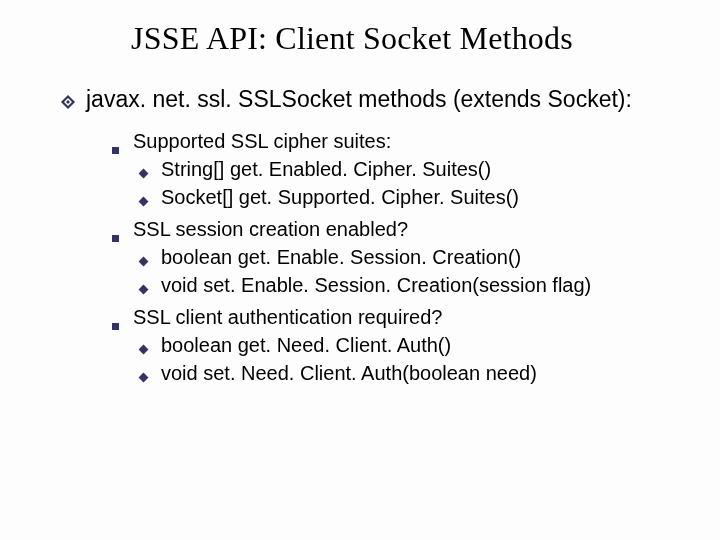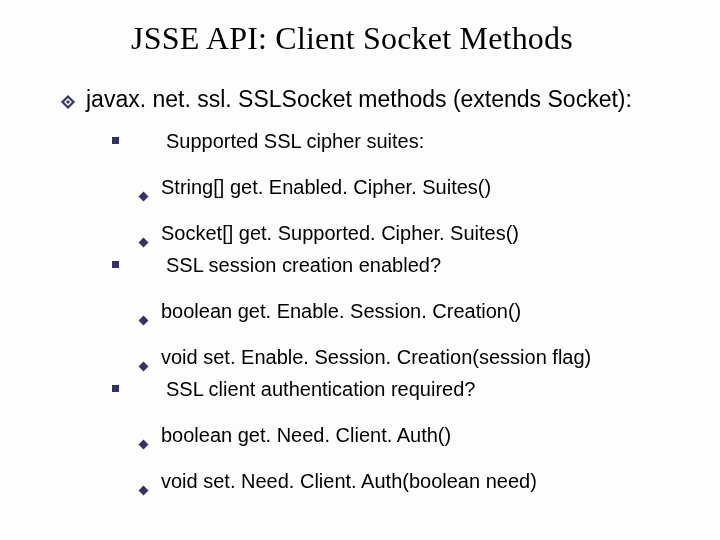--- a/index.html
+++ b/index.html
@@ -42,40 +42,39 @@
     margin-top: 6px;
   }
   .level1 .text { flex: 1 1 auto; }
   .level2-block {
     padding-left: 52px;
     font-size: 20px;
     line-height: 1.3;
   }
   .l2 {
     display: flex;
-    align-items: flex-start;
+    align-items: flex-end;
     margin-top: 6px;
-    gap: 33px;
   }
   .l2 .sq {
     flex: 0 0 auto;
     width: 7px;
     height: 7px;
     background: #333366;
     margin-right: 14px;
     margin-top: 9px;
   }
   .l2 .text { flex: 1 1 auto; }
   .l3-block {
     padding-left: 26px;
   }
   .l3 {
     display: flex;
-    align-items: flex-end;
-    margin-top: 20px;
+    align-items: center;
+    margin-top: 2px;
   }
   .l3 .dia {
     flex: 0 0 auto;
     width: 7px;
     height: 7px;
     background: #333366;
     transform: rotate(45deg);
     margin-right: 14px;
     margin-top: 9px;
     margin-left: 2px;

